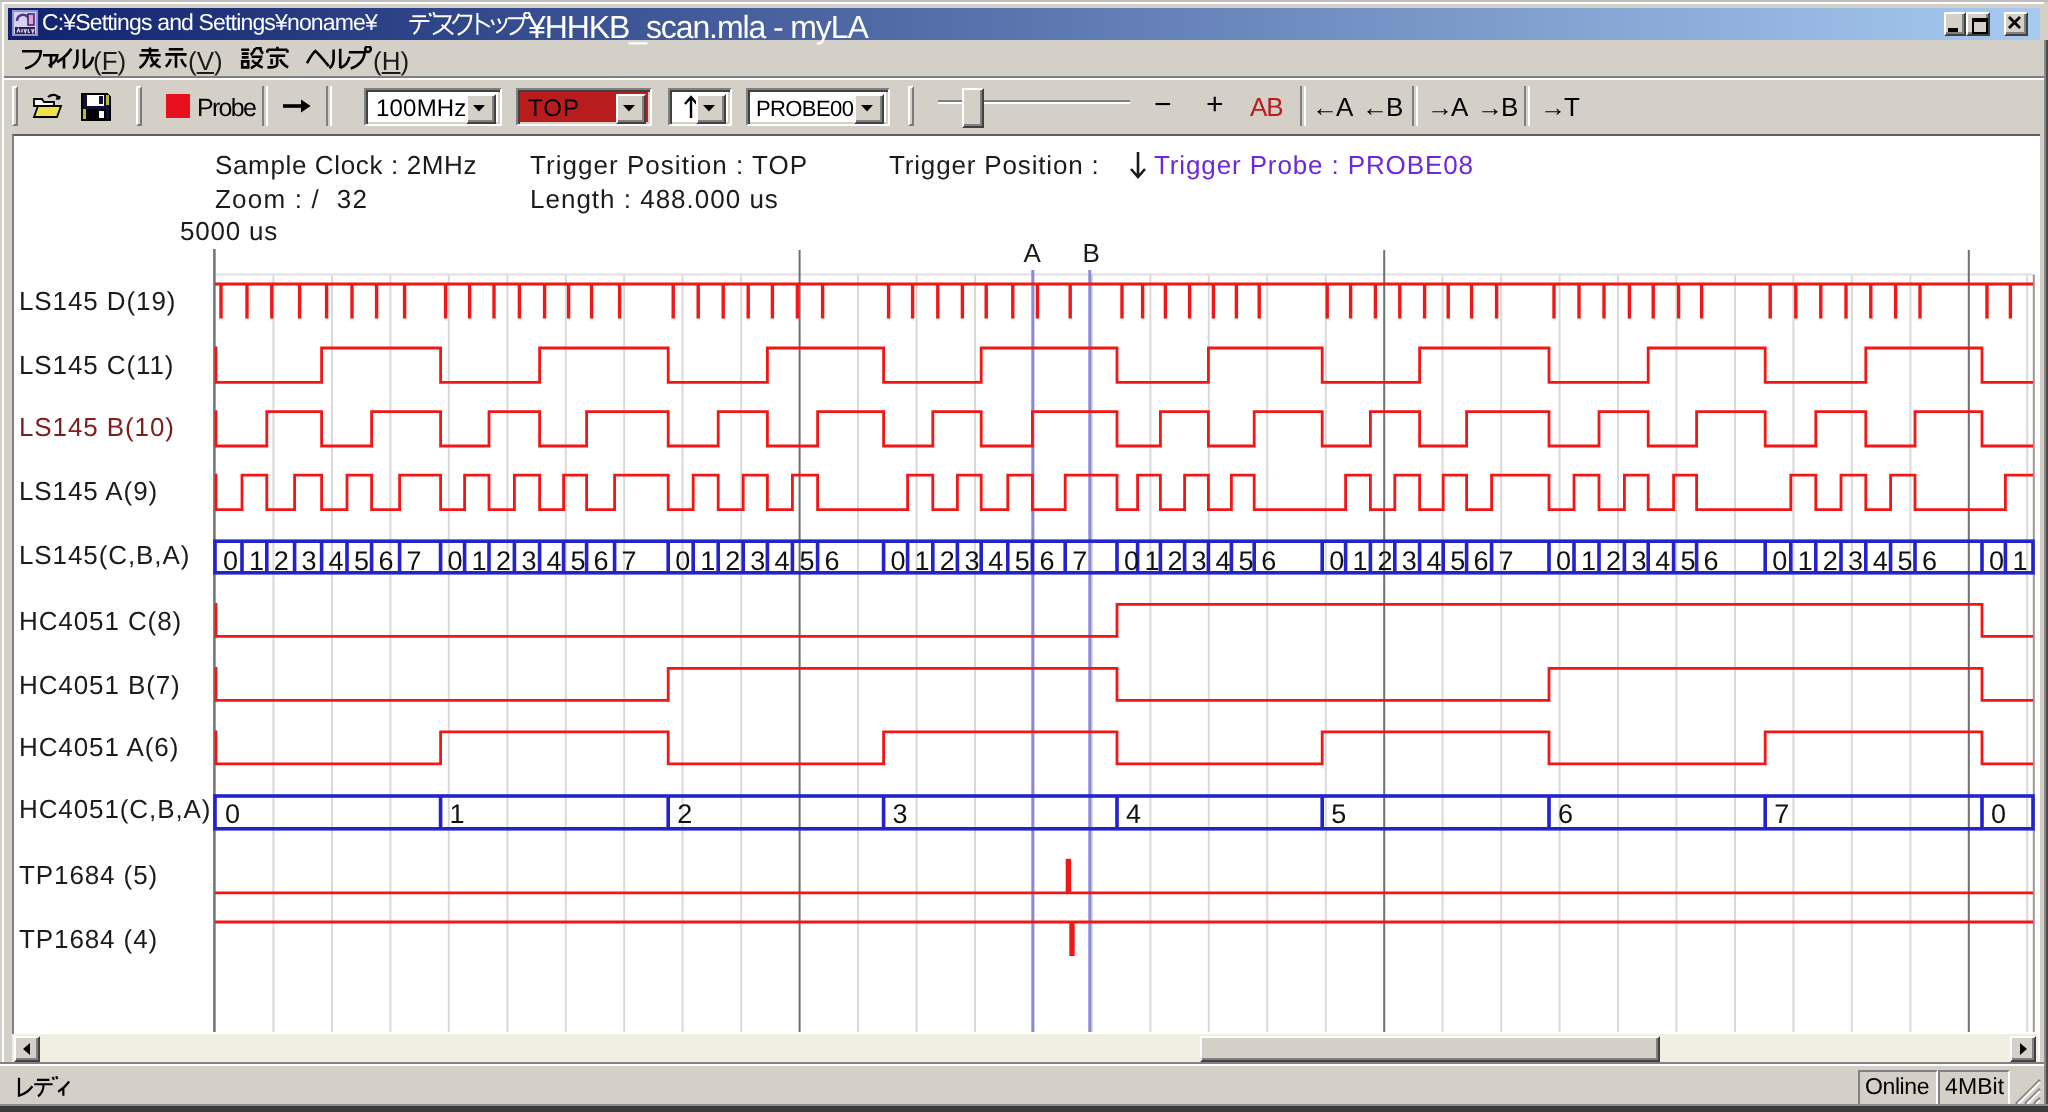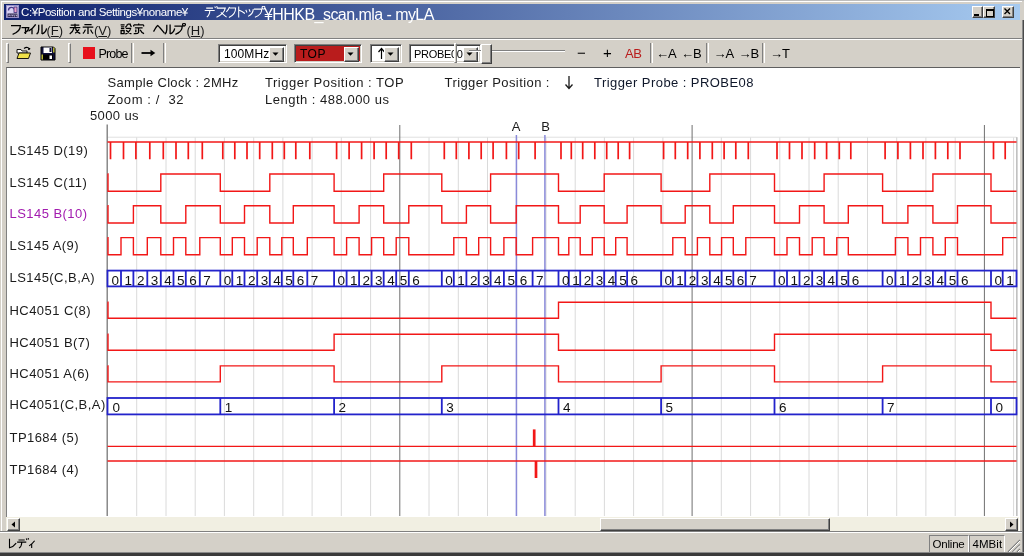--- a/index.html
+++ b/index.html
@@ -1,17 +1,17 @@
 <!DOCTYPE html>
 <html><head><meta charset="utf-8"><style>
 html,body{margin:0;padding:0;width:1024px;height:556px;overflow:hidden;
 font-family:"Liberation Sans",sans-serif;-webkit-font-smoothing:antialiased;}
 body{background:#d4d0c8;position:relative;}
 .abs{position:absolute;}
-.sunk2{border-top:1px solid #808080;border-left:1px solid #808080;border-bottom:1px solid #fff;border-right:1px solid #fff;box-shadow:inset 1px 1px 0 #404040,inset -1px -1px 0 #d4d0c8;margin-left:36px;}
+.sunk2{border-top:1px solid #808080;border-left:1px solid #808080;border-bottom:1px solid #fff;border-right:1px solid #fff;box-shadow:inset 1px 1px 0 #404040,inset -1px -1px 0 #d4d0c8;}
 .raise{border-top:1px solid #fff;border-left:1px solid #fff;border-bottom:1px solid #404040;border-right:1px solid #404040;box-shadow:inset -1px -1px 0 #808080;background:#d4d0c8;}
 .grip{border-top:1px solid #fff;border-left:1px solid #fff;border-bottom:1px solid #7a7a7a;border-right:1px solid #7a7a7a;background:#d4d0c8;box-sizing:border-box;}
 .sep{border-left:1px solid #808080;border-right:1px solid #fff;}
 .panel{border:1px solid;border-color:#808080 #fff #fff #808080;text-align:right;}
 .tb{color:#1a1a1a;font-size:13px;}
 
 </style></head><body>
 <svg width="0" height="0" style="position:absolute">
     <symbol id="g-fu" viewBox="0 0 12 12">
       <path d="M1,2.6H10.4C10.3,6.4 7.6,9.8 2.6,11.3" fill="none"></path>
@@ -70,21 +70,21 @@
 <div class="abs" style="left:0;top:0;width:1024px;height:1px;background:#bdbdbd"></div>
 <div class="abs" style="left:4px;top:3.5px;width:1016px;height:16px;background:linear-gradient(to right,#10226e,#a6caf0)"></div>
 <div class="abs" style="left:6px;top:4.5px;width:13px;height:13.5px;background:#d8d2f2;border:1px solid #9890c8;box-sizing:border-box">
 <svg width="11" height="11.5" viewBox="0 0 11 11.5" style="display:block">
 <path d="M1.5,4.5A3,3 0 1 1 7.5,4.2" fill="none" stroke="#4a3a8a" stroke-width="1.3"></path>
 <rect x="7" y="1" width="3" height="5.5" fill="#e8a0c8" stroke="#3a2a7a" stroke-width="0.8"></rect>
 <rect x="0.5" y="7.5" width="10" height="3.5" fill="#2a2248"></rect>
 <path d="M1.5,10.2 L2.2,8.5 L3,10.2 M4,8.5 V10.2 M5,8.5 L5.6,10.2 L6.2,8.5 M7.2,8.5 V10.2 H8 M8.8,8.5 L9.4,10.2 L10,8.5" stroke="#cfc8f0" stroke-width="0.7" fill="none"></path>
 </svg>
   </div>
-<div class="abs" style="left:21px;top:6px;height:12px;color:#fff;font-size:11.5px;letter-spacing:-0.42px;white-space:nowrap">C:¥Position and Settings¥noname¥</div>
+<div class="abs" style="left:21px;top:6px;height:12px;color:#fff;font-size:11.5px;letter-spacing:-0.42px;white-space:nowrap">C:¥Settings and Settings¥noname¥</div>
 <svg style="position:absolute;left:203.5px;top:5.8px;width:63px;height:12px;stroke:#fff;stroke-width:1.05px" viewBox="0 0 63 12">
     <use href="#g-de" x="0.0" y="0" width="14" height="12"></use>
     <use href="#g-su" x="11.4" y="0" width="12" height="12"></use>
     <use href="#g-ku" x="21.5" y="0" width="12" height="12"></use>
     <use href="#g-to" x="31.5" y="0" width="12" height="12"></use>
     <use href="#g-tsu" x="40.1" y="0" width="10" height="12"></use>
     <use href="#g-pu" x="49.1" y="0" width="13" height="12"></use>
   </svg>
 <div class="abs" style="left:264px;top:6px;height:12px;color:#fff;font-size:16px;letter-spacing:-0.55px;white-space:nowrap">¥HHKB_scan.mla - myLA</div>
 <div class="abs raise" style="left:971.5px;top:6px;width:11.5px;height:11.5px;box-sizing:border-box">
@@ -197,29 +197,29 @@
 <div class="abs" style="left:738.5px;top:46px;font-size:13px;letter-spacing:-1px;color:#000">→B</div>
 <div class="abs sep" style="left:761.5px;top:42.5px;width:1px;height:20px"></div>
 <div class="abs" style="left:770px;top:46px;font-size:13px;letter-spacing:-1px;color:#000">→T</div>
 <div class="abs" style="left:5.5px;top:66.5px;width:1013px;height:464px;background:#fff;border-top:1px solid #5f5f5f;border-left:1px solid #808080"></div>
 <div class="abs" style="left:107.5px;top:74.7px;font-size:13px;letter-spacing:0.32px;color:#1b1b1b;white-space:nowrap">Sample Clock : 2MHz</div>
 <div class="abs" style="left:265px;top:74.7px;font-size:13px;letter-spacing:0.52px;color:#1b1b1b;white-space:nowrap">Trigger Position : TOP</div>
 <div class="abs" style="left:444.5px;top:74.7px;font-size:13px;letter-spacing:0.42px;color:#1b1b1b;white-space:nowrap">Trigger Position :</div>
 <svg class="abs" style="left:564px;top:75px" width="10" height="15" viewBox="0 0 10 15">
     <path d="M5,1V13M1.5,9.5L5,13.5L8.5,9.5" stroke="#1b1b1b" stroke-width="1.3" fill="none"></path>
   </svg>
-<div class="abs" style="left:594px;top:74.7px;font-size:13px;letter-spacing:0.44px;color:#0f172a;white-space:nowrap">Trigger Probe : PROBE08</div>
+<div class="abs" style="left:577px;top:74.7px;font-size:13px;letter-spacing:0.44px;color:#6d28d9;white-space:nowrap">Trigger Probe : PROBE08</div>
 <div class="abs" style="left:107.5px;top:92.2px;font-size:13px;letter-spacing:0.6px;color:#1b1b1b;white-space:nowrap">Zoom : /&nbsp;&nbsp;32</div>
 <div class="abs" style="left:265px;top:92.2px;font-size:13px;letter-spacing:0.5px;color:#1b1b1b;white-space:nowrap">Length : 488.000 us</div>
 <div class="abs" style="left:90px;top:108px;font-size:13px;letter-spacing:0.39px;color:#1b1b1b;white-space:nowrap">5000 us</div>
 <div class="abs" style="left:511.7px;top:118.8px;font-size:13px;letter-spacing:0;color:#1b1b1b;white-space:nowrap">A</div>
 <div class="abs" style="left:541.3px;top:118.8px;font-size:13px;letter-spacing:0;color:#1b1b1b;white-space:nowrap">B</div>
 <div class="abs" style="left:9.5px;top:142.5px;font-size:13px;letter-spacing:0.45px;color:#1b1b1b;white-space:nowrap">LS145 D(19)</div>
 <div class="abs" style="left:9.5px;top:174.5px;font-size:13px;letter-spacing:0.45px;color:#1b1b1b;white-space:nowrap">LS145 C(11)</div>
-<div class="abs" style="left:9.5px;top:206.3px;font-size:13px;letter-spacing:0.45px;color:#a21caf;white-space:nowrap">LS145 B(10)</div>
+<div class="abs" style="left:9.5px;top:206.3px;font-size:13px;letter-spacing:0.45px;color:#7f1d1d;white-space:nowrap">LS145 B(10)</div>
 <div class="abs" style="left:9.5px;top:238.1px;font-size:13px;letter-spacing:0.45px;color:#1b1b1b;white-space:nowrap">LS145 A(9)</div>
 <div class="abs" style="left:9.5px;top:270.0px;font-size:13px;letter-spacing:0.45px;color:#1b1b1b;white-space:nowrap">LS145(C,B,A)</div>
 <div class="abs" style="left:9.5px;top:302.7px;font-size:13px;letter-spacing:0.45px;color:#1b1b1b;white-space:nowrap">HC4051 C(8)</div>
 <div class="abs" style="left:9.5px;top:334.7px;font-size:13px;letter-spacing:0.45px;color:#1b1b1b;white-space:nowrap">HC4051 B(7)</div>
 <div class="abs" style="left:9.5px;top:366.4px;font-size:13px;letter-spacing:0.45px;color:#1b1b1b;white-space:nowrap">HC4051 A(6)</div>
 <div class="abs" style="left:9.5px;top:397.0px;font-size:13px;letter-spacing:0.45px;color:#1b1b1b;white-space:nowrap">HC4051(C,B,A)</div>
 <div class="abs" style="left:9.5px;top:429.9px;font-size:13px;letter-spacing:0.45px;color:#1b1b1b;white-space:nowrap">TP1684 (5)</div>
 <div class="abs" style="left:9.5px;top:461.5px;font-size:13px;letter-spacing:0.45px;color:#1b1b1b;white-space:nowrap">TP1684 (4)</div>
 <svg class="abs" style="left:0;top:0" width="1024" height="556" viewBox="0 0 1024 556">
     <path d="M136.7,137.2V516.0M166.0,137.2V516.0M195.2,137.2V516.0M224.4,137.2V516.0M253.7,137.2V516.0M282.9,137.2V516.0M312.1,137.2V516.0M341.3,137.2V516.0M370.6,137.2V516.0M429.0,137.2V516.0M458.3,137.2V516.0M487.5,137.2V516.0M516.7,137.2V516.0M546.0,137.2V516.0M575.2,137.2V516.0M604.4,137.2V516.0M633.6,137.2V516.0M662.9,137.2V516.0M721.3,137.2V516.0M750.6,137.2V516.0M779.8,137.2V516.0M809.0,137.2V516.0M838.2,137.2V516.0M867.5,137.2V516.0M896.7,137.2V516.0M925.9,137.2V516.0M955.2,137.2V516.0M1013.6,137.2V516.0" stroke="#dadada" stroke-width="1"></path>

